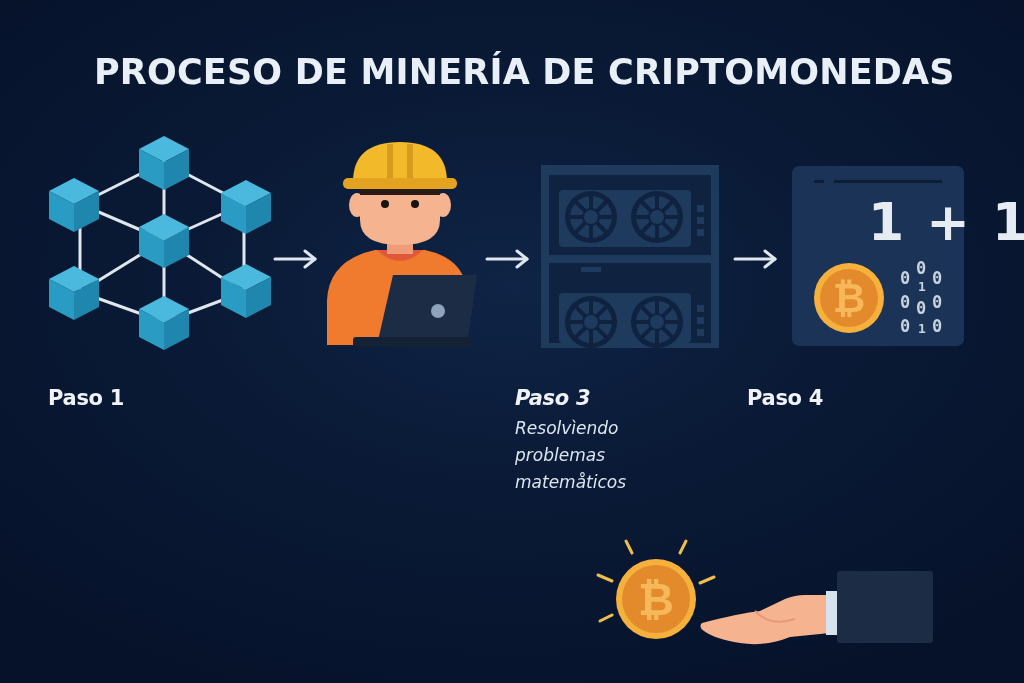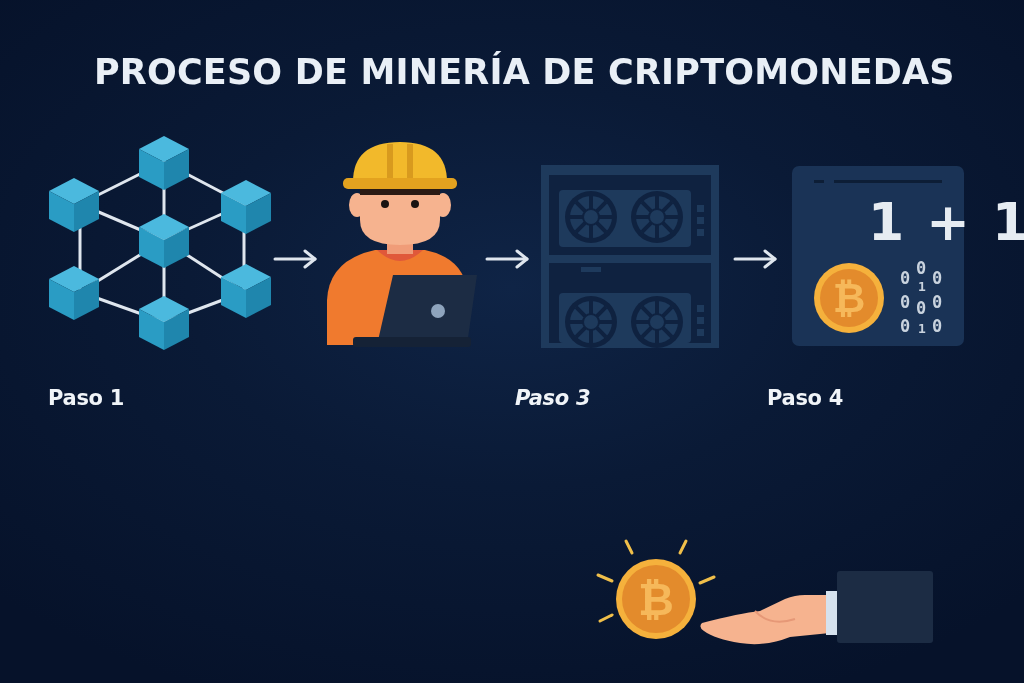--- a/index.html
+++ b/index.html
@@ -183,22 +183,25 @@
   </div>
 </div>
 
 <div class="step" style="left:48px;">
   <div class="step-label">Paso 1</div>
 </div>
 <div class="step" style="left:280px;">
 </div>
 <div class="step" style="left:515px;font-style:italic;">
   <div class="step-label">Paso 3</div>
-</div>
-<div class="step" style="left:767px;">
+  <div class="step-desc">Resolvìendo
+problemas
+matemåticos</div>
+</div>
+<div class="step" style="left:747px;">
   <div class="step-label">Paso 4</div>
 </div>
 
 <svg class="icon" style="left:590px; top:535px;" width="350" height="115" viewBox="0 0 350 115">
 
   <g stroke="#f0bf4a" stroke-width="3" stroke-linecap="round">
     <line x1="36" y1="6" x2="42" y2="18"></line>
     <line x1="96" y1="6" x2="90" y2="18"></line>
     <line x1="8" y1="40" x2="22" y2="46"></line>
     <line x1="124" y1="42" x2="110" y2="48"></line>

